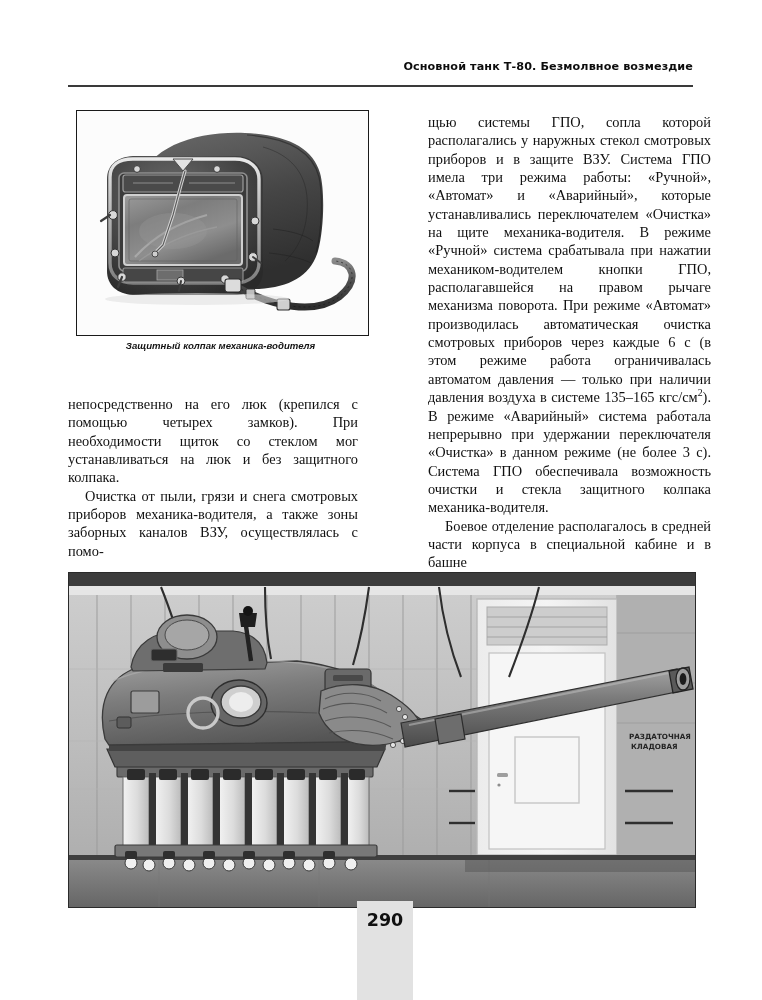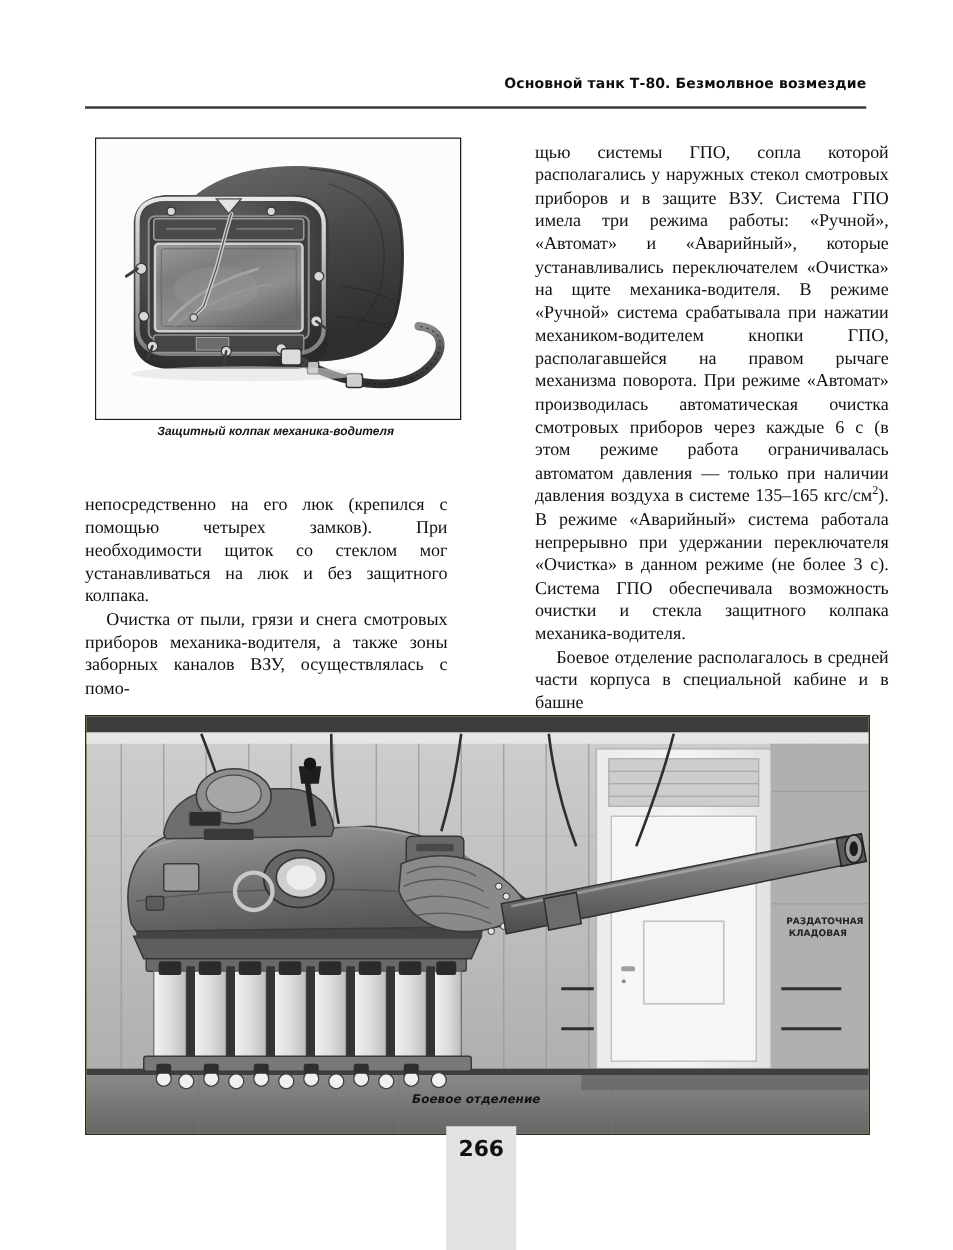--- a/index.html
+++ b/index.html
@@ -465,18 +465,17 @@
 
       <g stroke="#2f2f2f" stroke-width="2.4">
         <line x1="556" y1="218" x2="604" y2="218"></line>
         <line x1="556" y1="250" x2="604" y2="250"></line>
         <line x1="380" y1="218" x2="406" y2="218"></line>
         <line x1="380" y1="250" x2="406" y2="250"></line>
       </g>
     </svg>
   </div>
 
-  <div class="cap2">Боевое отделение</div>
 
   <div class="folio-box"></div>
-  <div class="folio-num">266</div>
+  <div class="folio-num">290</div>
 
 </div>
 
 </body></html>

